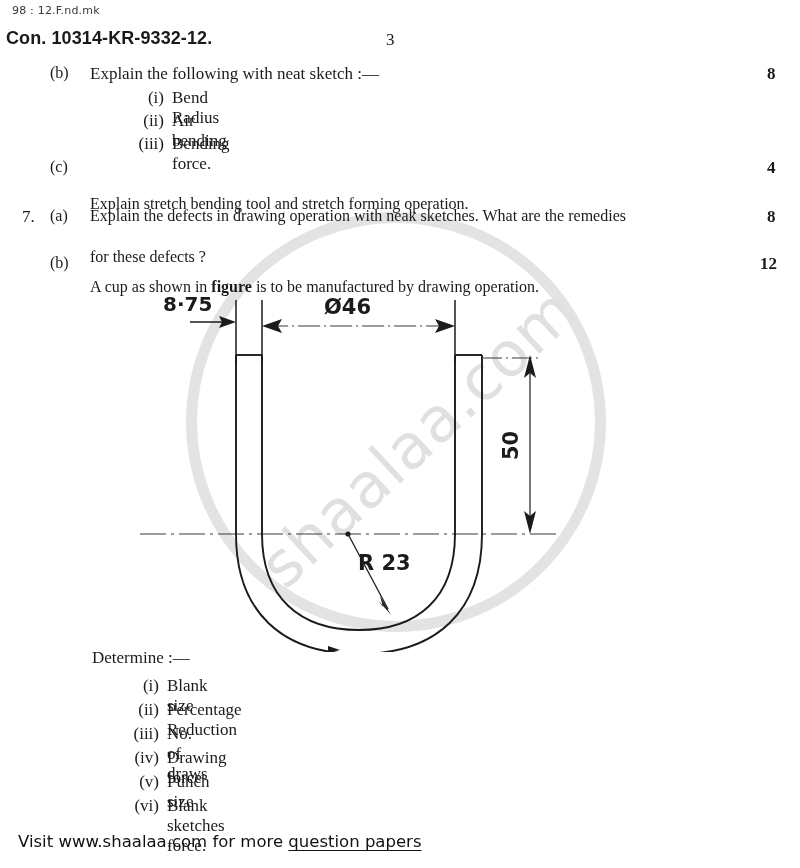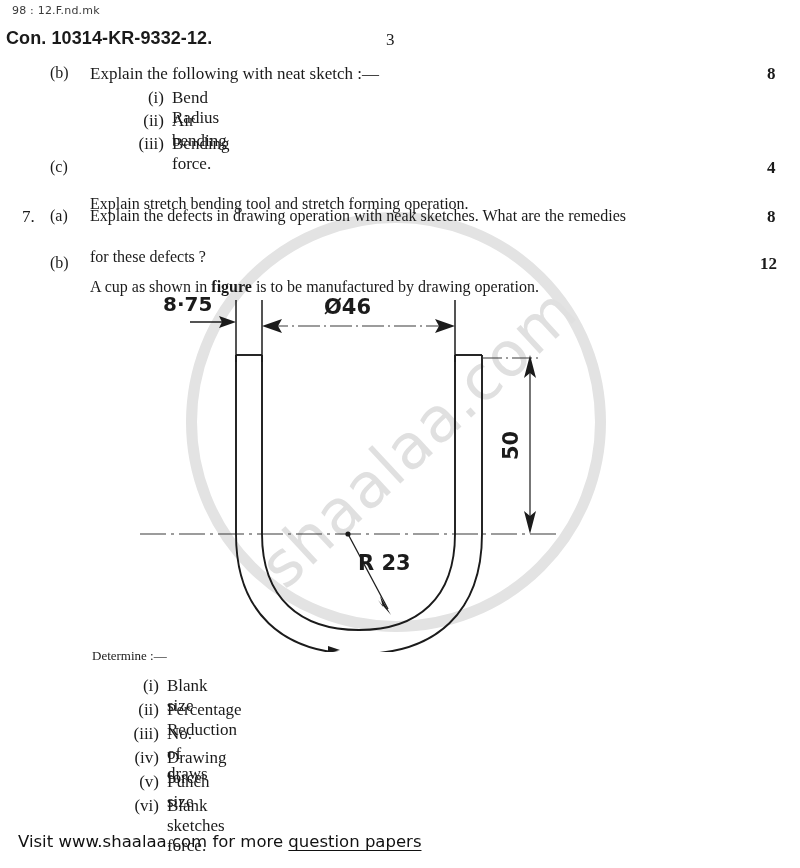--- a/index.html
+++ b/index.html
@@ -95,21 +95,21 @@
     position: absolute;
     text-align: right;
     width: 46px;
   }
   .rtext { position: absolute; }
 
   .determine {
     position: absolute;
     left: 92px;
     top: 648px;
-    font-size: 13px;
+    font-size: 17px;
   }
 
   
   .footer-text {
     position: absolute;
     left: 18px;
     top: 832px;
     font-family: "DejaVu Sans", sans-serif;
     font-size: 16.5px;
     color: #111;

